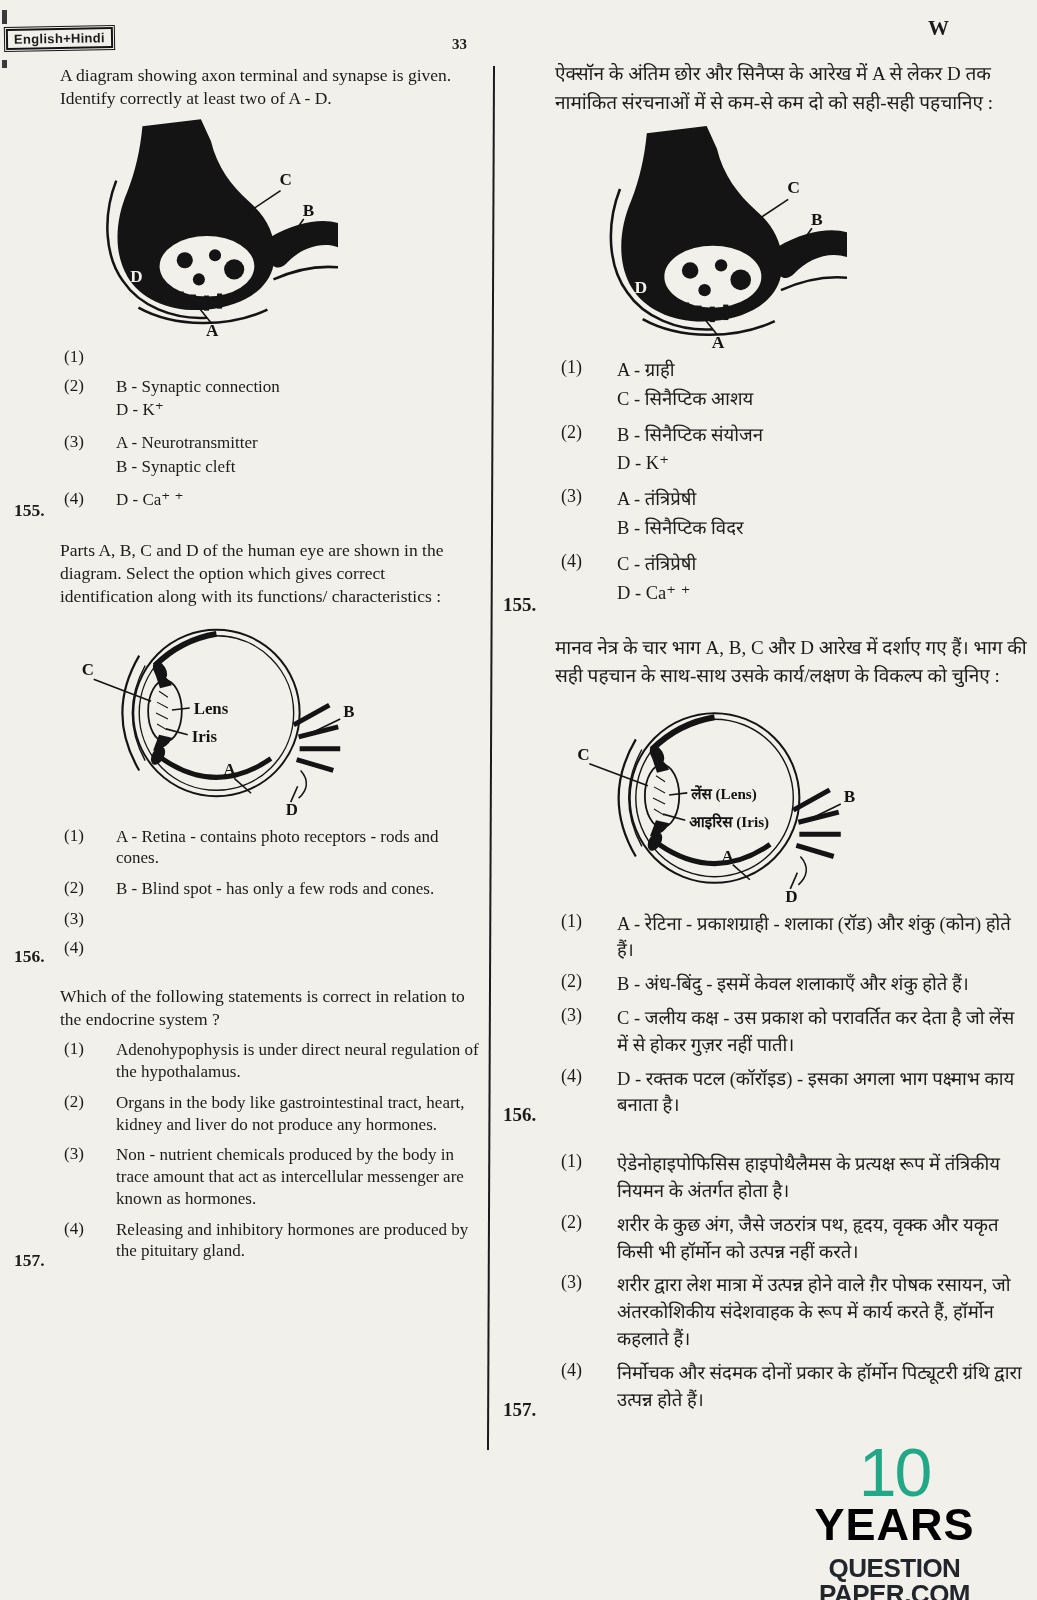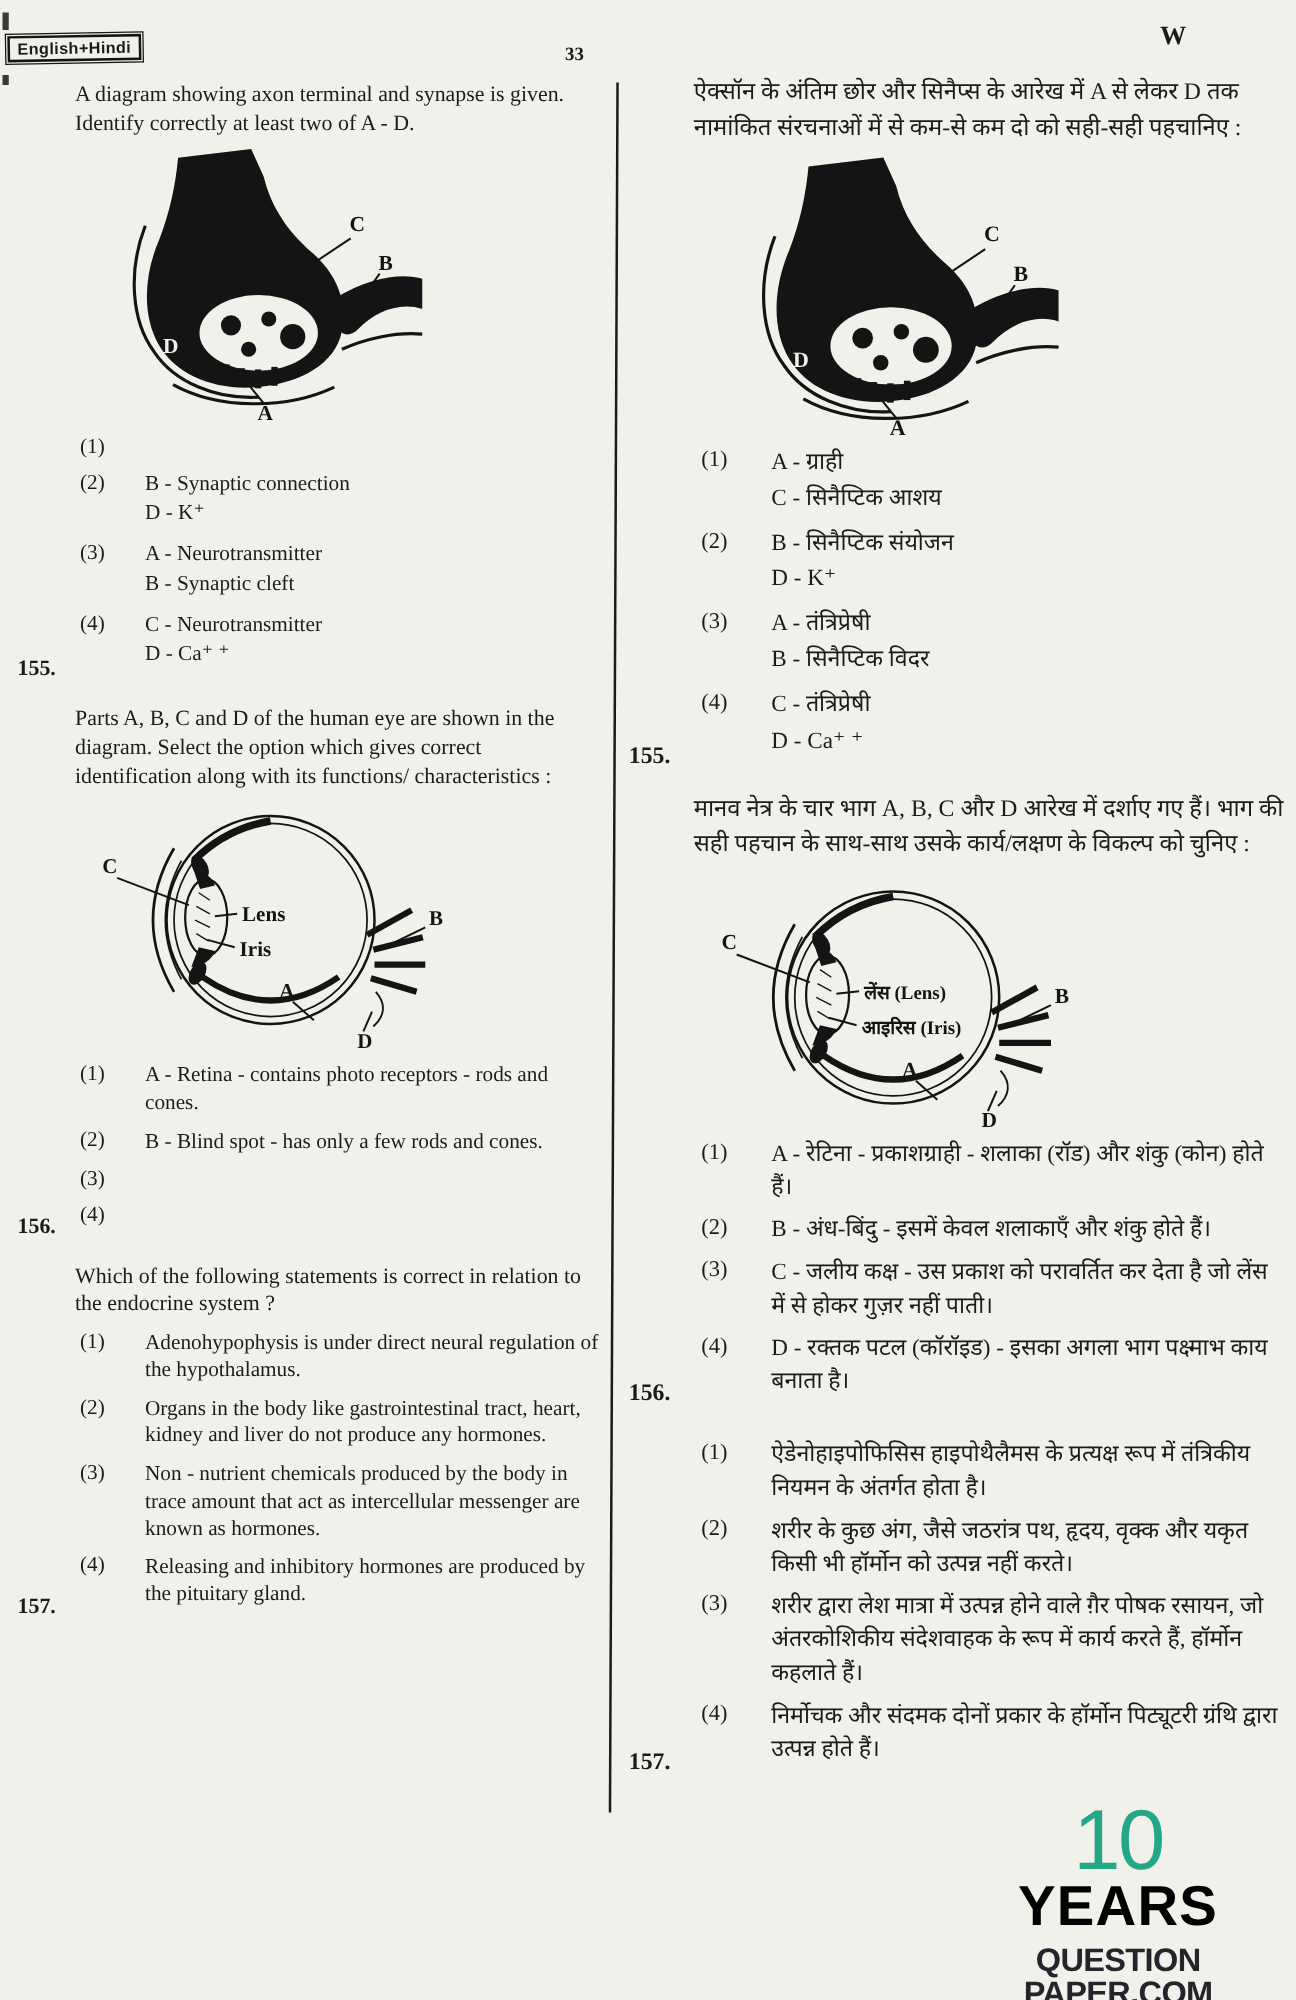--- a/index.html
+++ b/index.html
@@ -120,21 +120,20 @@
           <div class="opt">
             <span class="onum">(3)</span>
             <span class="otext">
                 <span class="oline">A - Neurotransmitter</span>
                 <span class="oline">B - Synaptic cleft</span>
               </span>
           </div>
           <div class="opt">
             <span class="onum">(4)</span>
             <span class="otext">
-                <span class="oline">C - Neurotransmitter</span>
                 <span class="oline">D - Ca⁺ ⁺</span>
               </span>
           </div>
         </div>
       </div>
     </div>
 
     <div class="q">
       <div class="qrow">
         <div class="qnum">156.</div>

